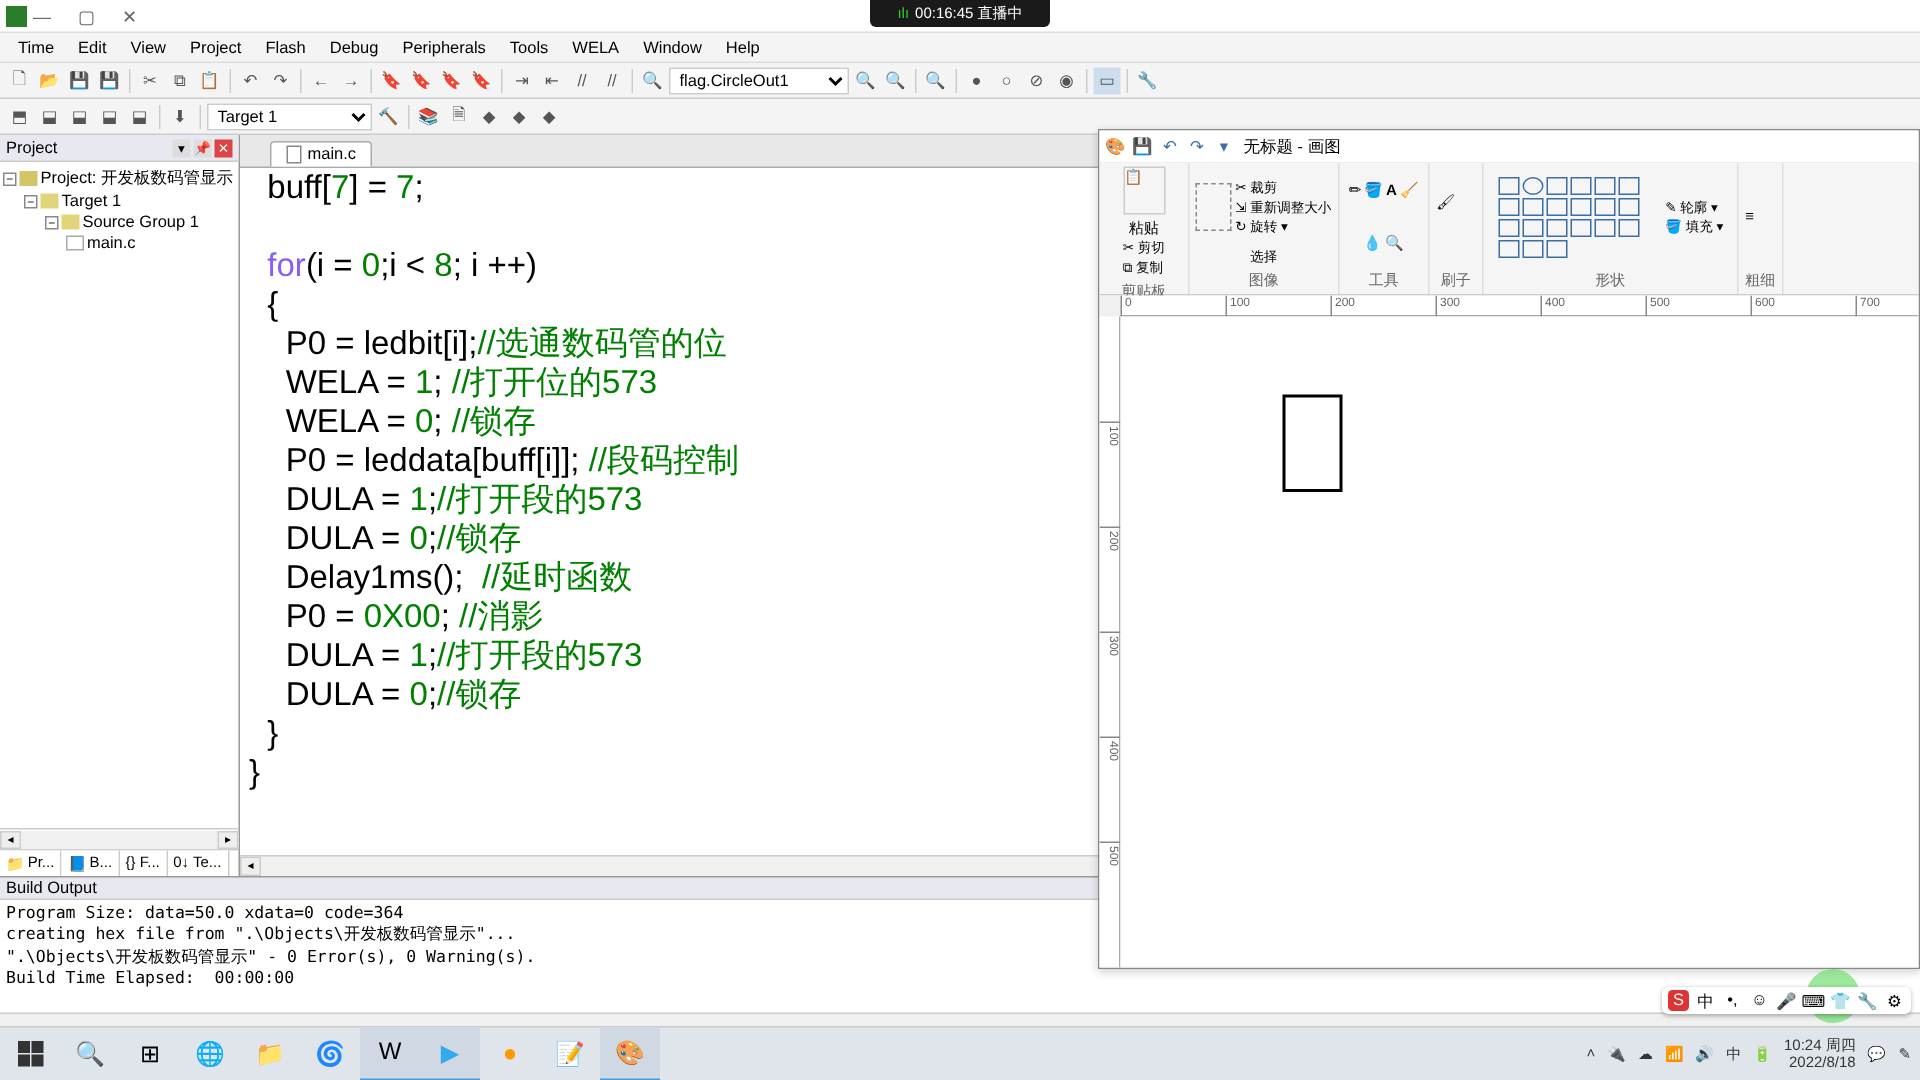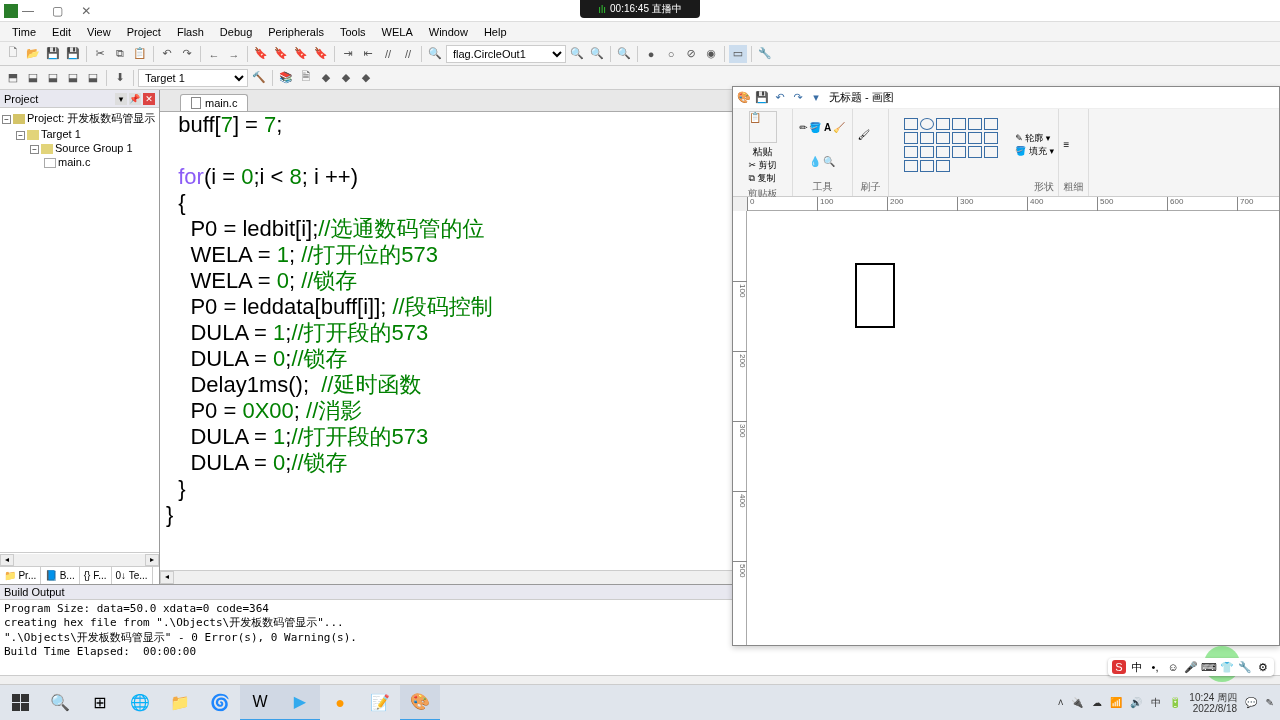--- a/index.html
+++ b/index.html
@@ -272,38 +272,50 @@
       <div class="gbody" style="flex-direction:column;">
         <div style="width:28px;height:32px;border:1px solid #ccc;">📋</div>
         <span>粘贴</span>
       </div>
       <div style="font-size:9px;">
         <div>✂ <span>剪切</span></div>
         <div>⧉ <span>复制</span></div>
       </div>
       <div class="glabel">剪贴板</div>
     </div>
+    <div class="rgroup" style="width:100px;">
+      <div class="gbody">
+        <div style="width:24px;height:32px;border:1px dashed #888;"></div>
+        <div style="font-size:9px;">
+          <div>✂ 裁剪</div>
+          <div>⇲ <span>重新调整大小</span></div>
+          <div>↻ <span>旋转</span> ▾</div>
+        </div>
+      </div>
+      <div style="font-size:9px;">选择</div>
+      <div class="glabel">图像</div>
+    </div>
     <div class="rgroup" style="width:60px;">
       <div class="gbody" style="width:54px;">
         <span>✏</span>
         <span>🪣</span>
         <span style="font-weight:bold;">A</span>
         <span>🧹</span>
         <span>💧</span>
         <span>🔍</span>
       </div>
       <div class="glabel">工具</div>
     </div>
     <div class="rgroup" style="width:36px;">
       <div class="gbody">
           <div style="width:26px;height:32px;">🖌</div>
         </div>
       <div class="glabel">刷子</div>
     </div>
-    <div class="rgroup" style="width:170px;align-items:flex-end;">
+    <div class="rgroup" style="width:170px;">
       <div class="gbody">
         <div style="width:110px;display:flex;flex-wrap:wrap;">
           <span class="shape-btn"></span>
             <span class="shape-btn" style="border-radius:50%;"></span>
             <span class="shape-btn"></span>
             <span class="shape-btn"></span>
             <span class="shape-btn"></span>
             <span class="shape-btn"></span>
             <span class="shape-btn"></span>
           <span class="shape-btn"></span>

